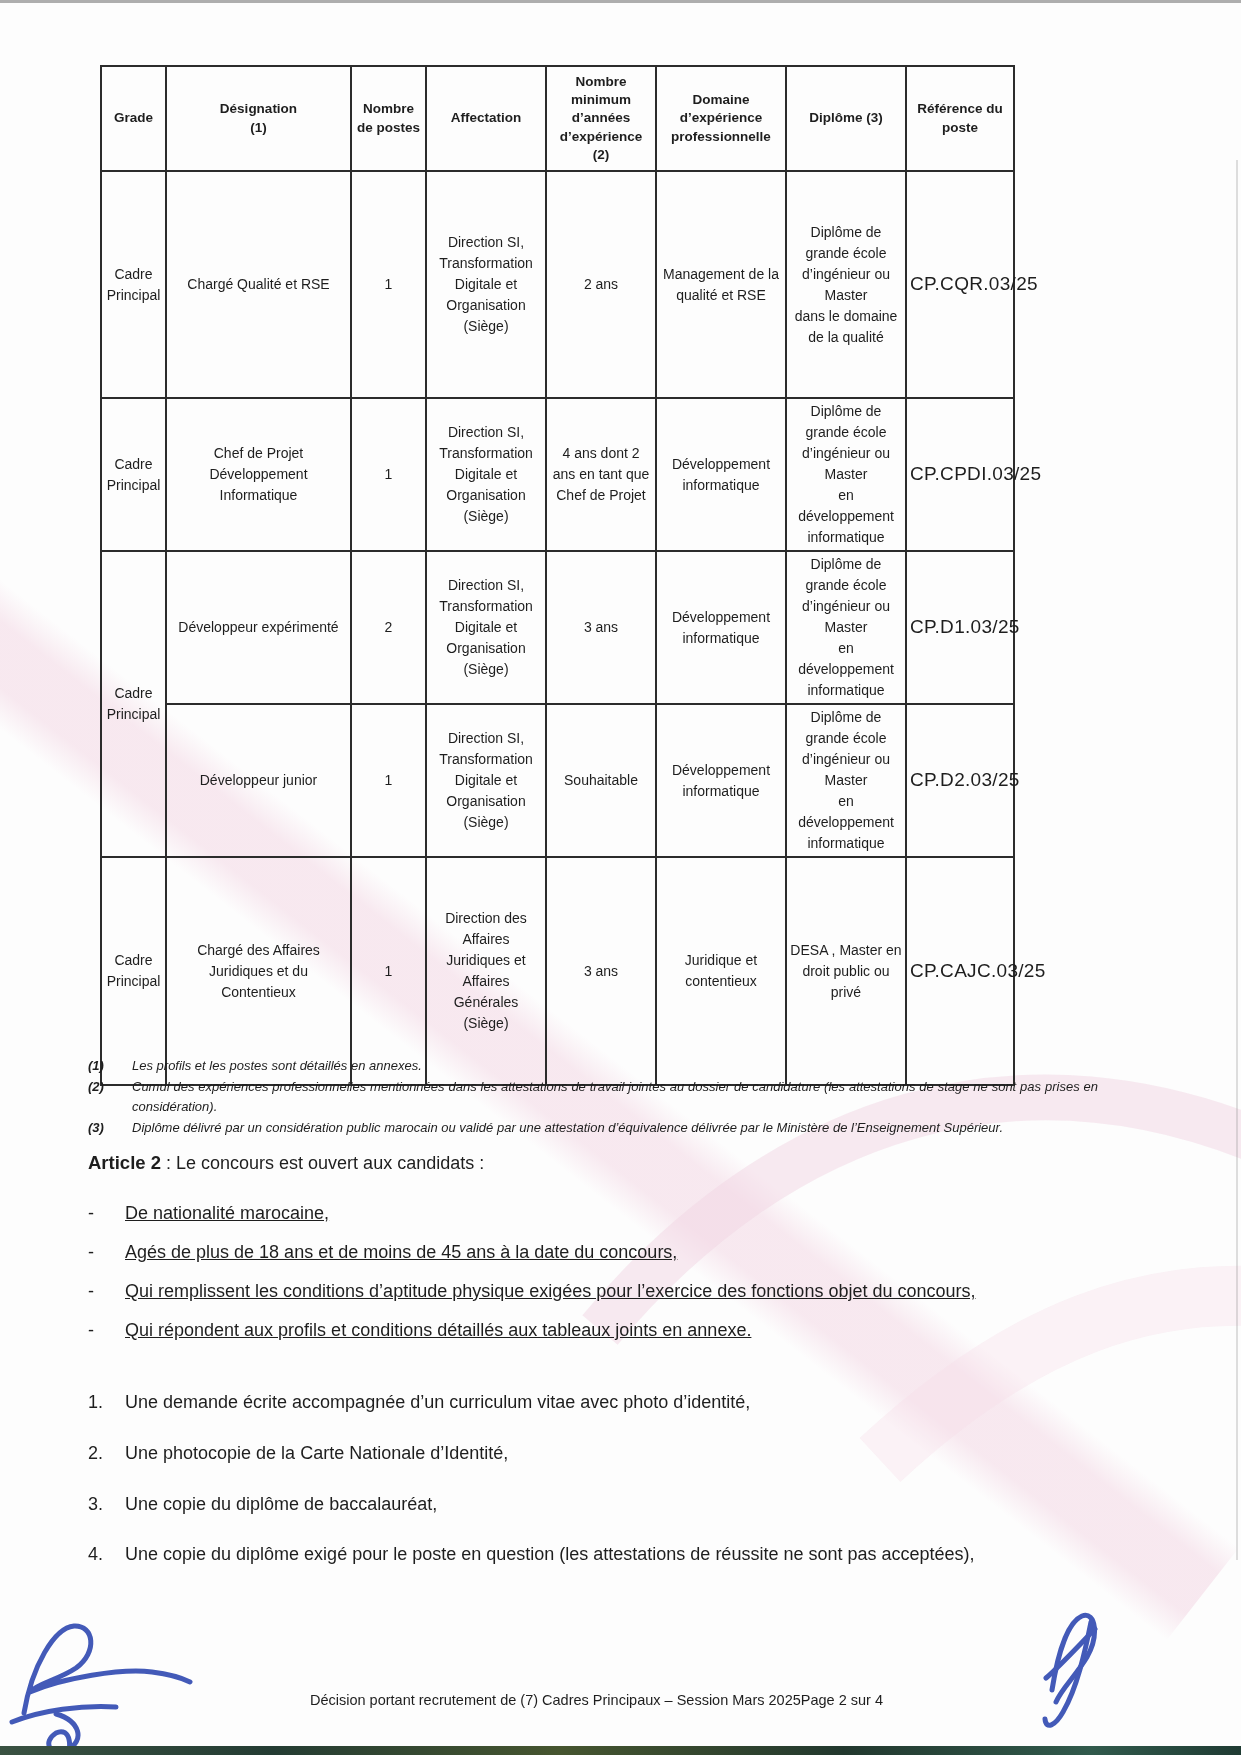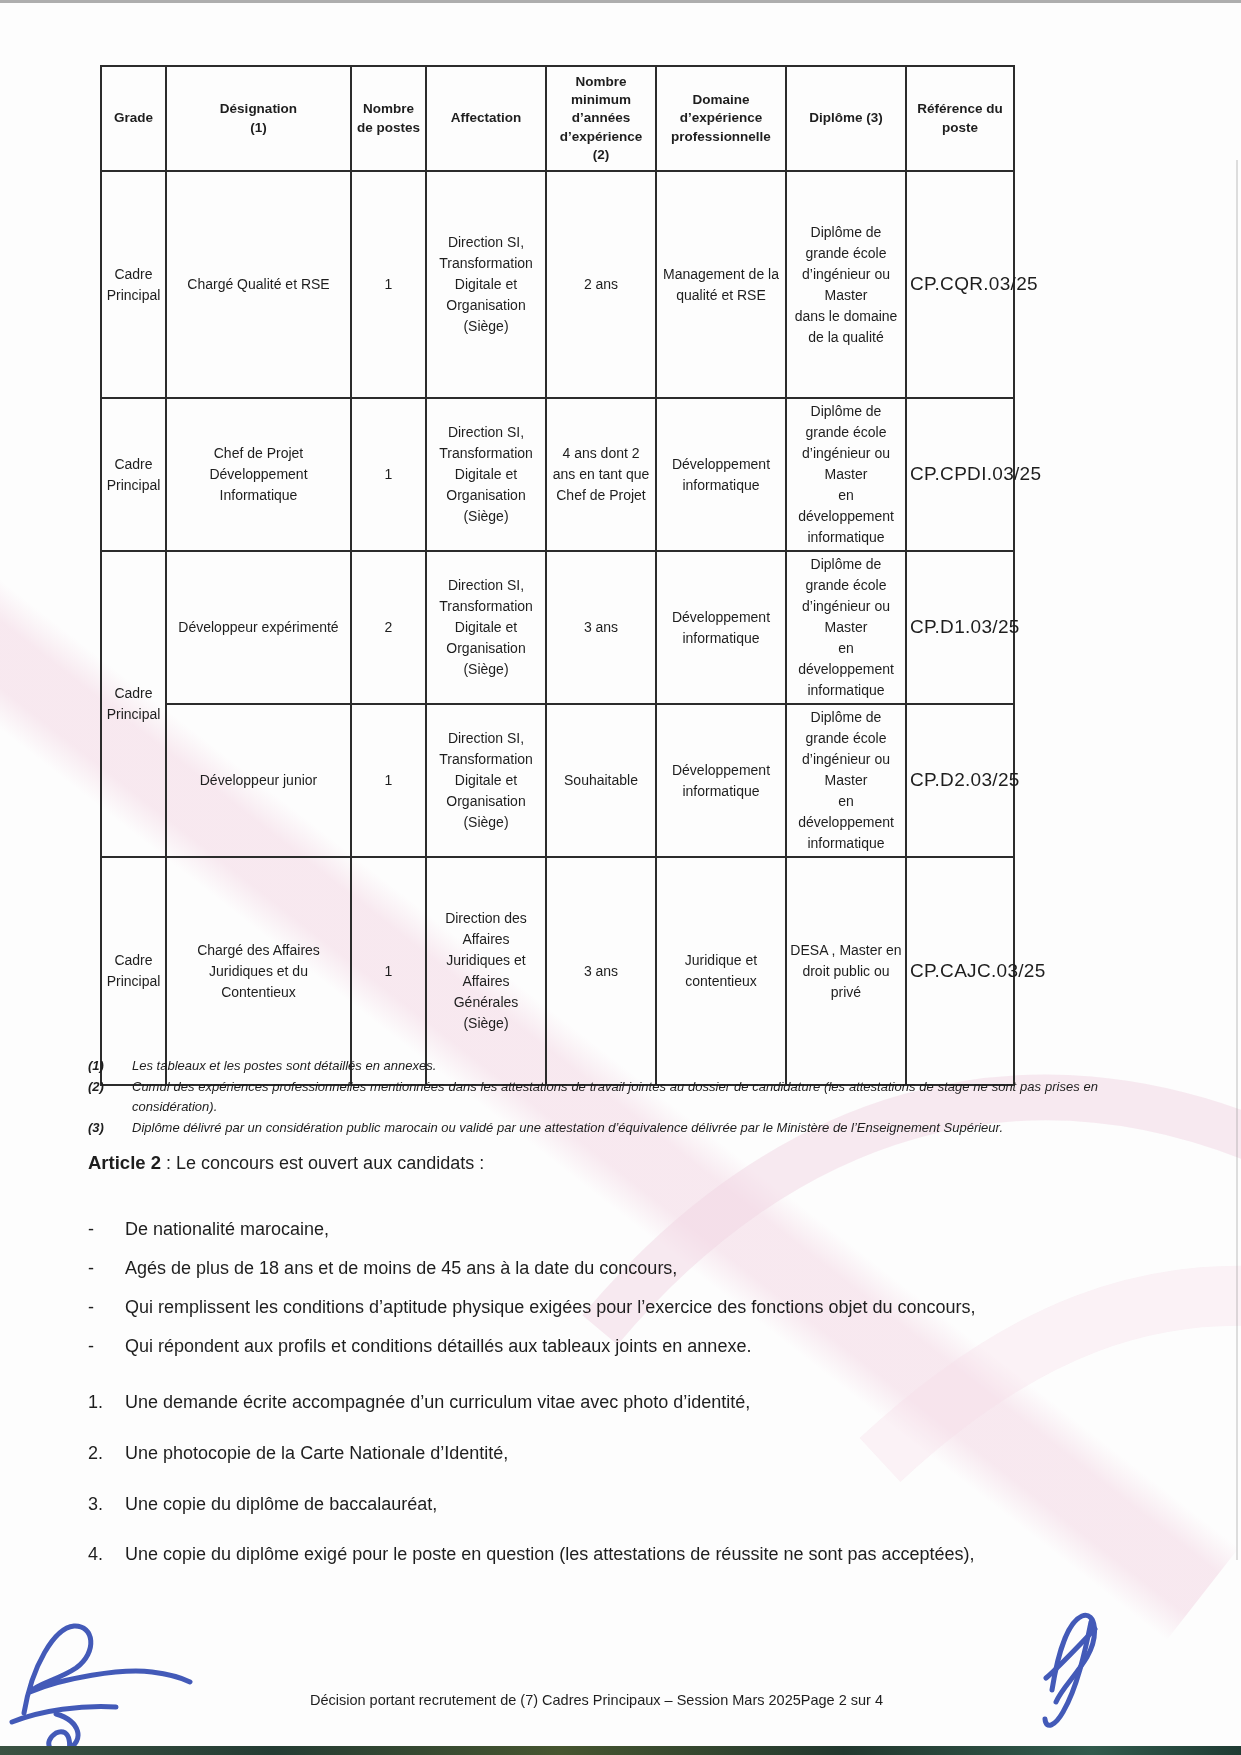--- a/index.html
+++ b/index.html
@@ -44,25 +44,25 @@
     font-style:italic; font-size:13px; line-height:1.55; }
   .fn-row { display:flex; margin-bottom:1px; }
   .fn-num { width:44px; flex:0 0 44px; font-weight:bold; }
   .fn-text { flex:1; text-align:justify; }
 
   
   .article2 { position:absolute; left:88px; top:1150px; width:930px; z-index:1; font-size:18px; }
   .article3 { position:absolute; left:88px; top:1388px; width:930px; z-index:1; font-size:18px; }
   .art-head { line-height:1.4; }
   .art-head b { font-size:18.5px; }
-  .article2 .art-head { margin-bottom:40px; }
+  .article2 .art-head { margin-bottom:24px; }
   .article3 .art-head { margin-bottom:30px; }
   .bullet-row { display:flex; margin-bottom:11px; line-height:1.55; }
   .dash { width:37px; flex:0 0 37px; }
-  .b-text { flex:1; }
+  .b-text { flex:1;text-decoration:underline; }
   .justify { text-align:justify; }
   .num-row { display:flex; margin-bottom:22px; line-height:1.6; }
   .n-num { width:37px; flex:0 0 37px; }
   .n-text { flex:1; }
 
   
   .footer { position:absolute; left:88px; top:1692px; width:1017px; z-index:1;
     display:flex; justify-content:center; font-size:14.5px; }
 </style>
 </head>
@@ -218,21 +218,21 @@
 droit public ou
 privé</td>
       <td class="ref">CP.CAJC.03/25</td>
     </tr>
   </tbody>
 </table>
 
 <div class="footnotes">
   <div class="fn-row">
     <span class="fn-num">(1)</span>
-    <span class="fn-text">Les tableaux et les postes sont détaillés en annexes.</span>
+    <span class="fn-text">Les profils et les postes sont détaillés en annexes.</span>
   </div>
   <div class="fn-row">
     <span class="fn-num">(2)</span>
     <span class="fn-text">Cumul des expériences professionnelles mentionnées dans les attestations de travail jointes au dossier de candidature (les attestations de stage ne sont pas prises en considération).</span>
   </div>
   <div class="fn-row">
     <span class="fn-num">(3)</span>
     <span class="fn-text">Diplôme délivré par un considération public marocain ou validé par une attestation d’équivalence délivrée par le Ministère de l’Enseignement Supérieur.</span>
   </div>
 </div>

